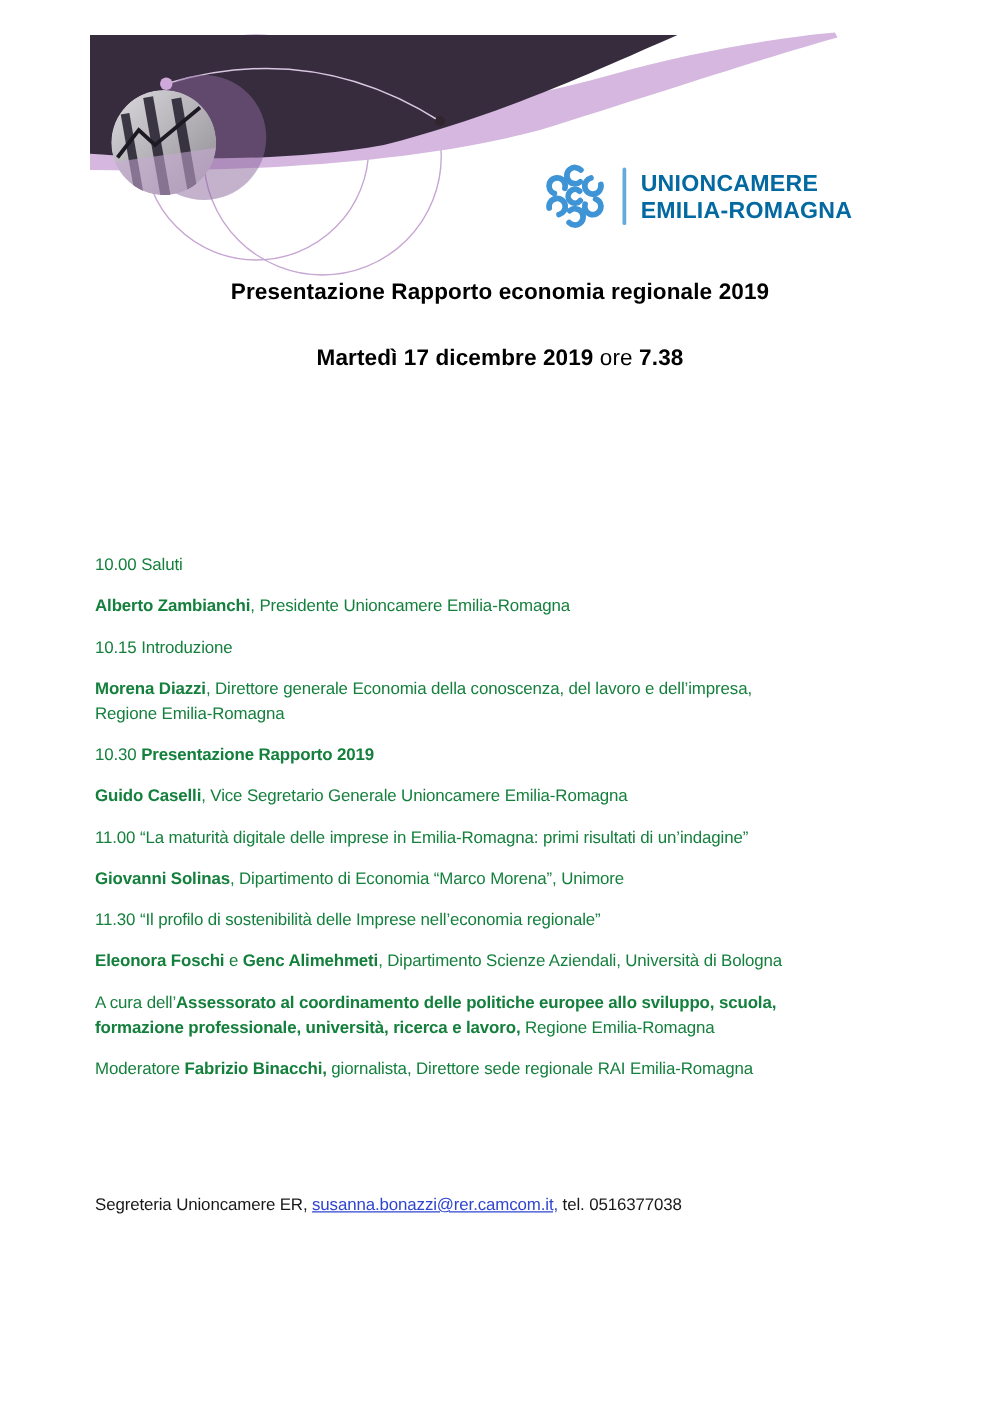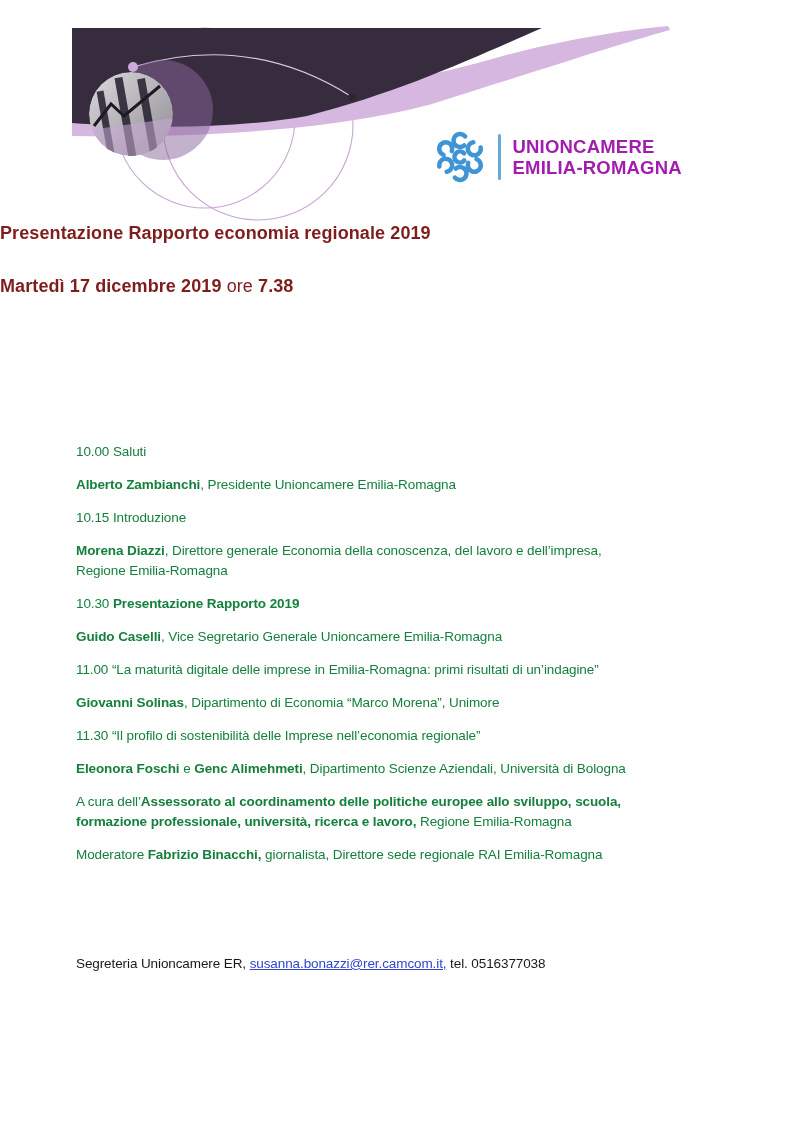--- a/index.html
+++ b/index.html
@@ -7,23 +7,23 @@
     position:relative; width:800px; height:1130px;
     background:#ffffff; overflow:hidden;
     font-family:"Liberation Sans", sans-serif;
   }
   
   .banner { position:absolute; left:72px; top:24px; width:600px; height:225px; }
   
   .logo { position:absolute; left:433px; top:127px; height:60px; display:flex; align-items:center; }
   .logo-icon { width:54px; height:54px; flex:0 0 auto; }
   .logo-divider { width:2.5px; height:46px; background:#65aadb; border-radius:2px; margin:0 12px 0 11px; }
-  .logo-text { color:#a21caf; font-weight:700; font-size:18.5px; line-height:21px; letter-spacing:0.2px; }
+  .logo-text { color:#0369a1; font-weight:700; font-size:18.5px; line-height:21px; letter-spacing:0.2px; }
   
-  .title-block { position:absolute; left:0; right:0; top:224px; text-align:left; color:#7f1d1d; }
+  .title-block { position:absolute; left:0; right:0; top:224px; text-align:center; color:#000000; }
   .title-block p { margin:0 0 22px; font-size:18px; line-height:19px; letter-spacing:0.1px; }
   .title-block p.gap-lg { margin-bottom:34px; }
   
   .program { position:absolute; left:76px; top:442px; width:660px; color:#15803d; }
   .program p { margin:0 0 13px; font-size:13.5px; line-height:20px; letter-spacing:-0.1px; }
   .b { font-weight:700; }
   
   .footer { position:absolute; left:76px; top:954px; width:660px; color:#191919; }
   .footer p { margin:0; font-size:13.5px; line-height:20px; letter-spacing:-0.1px; }
   .footer a.link { color:#2f45cf; text-decoration:underline;text-align:center; }

